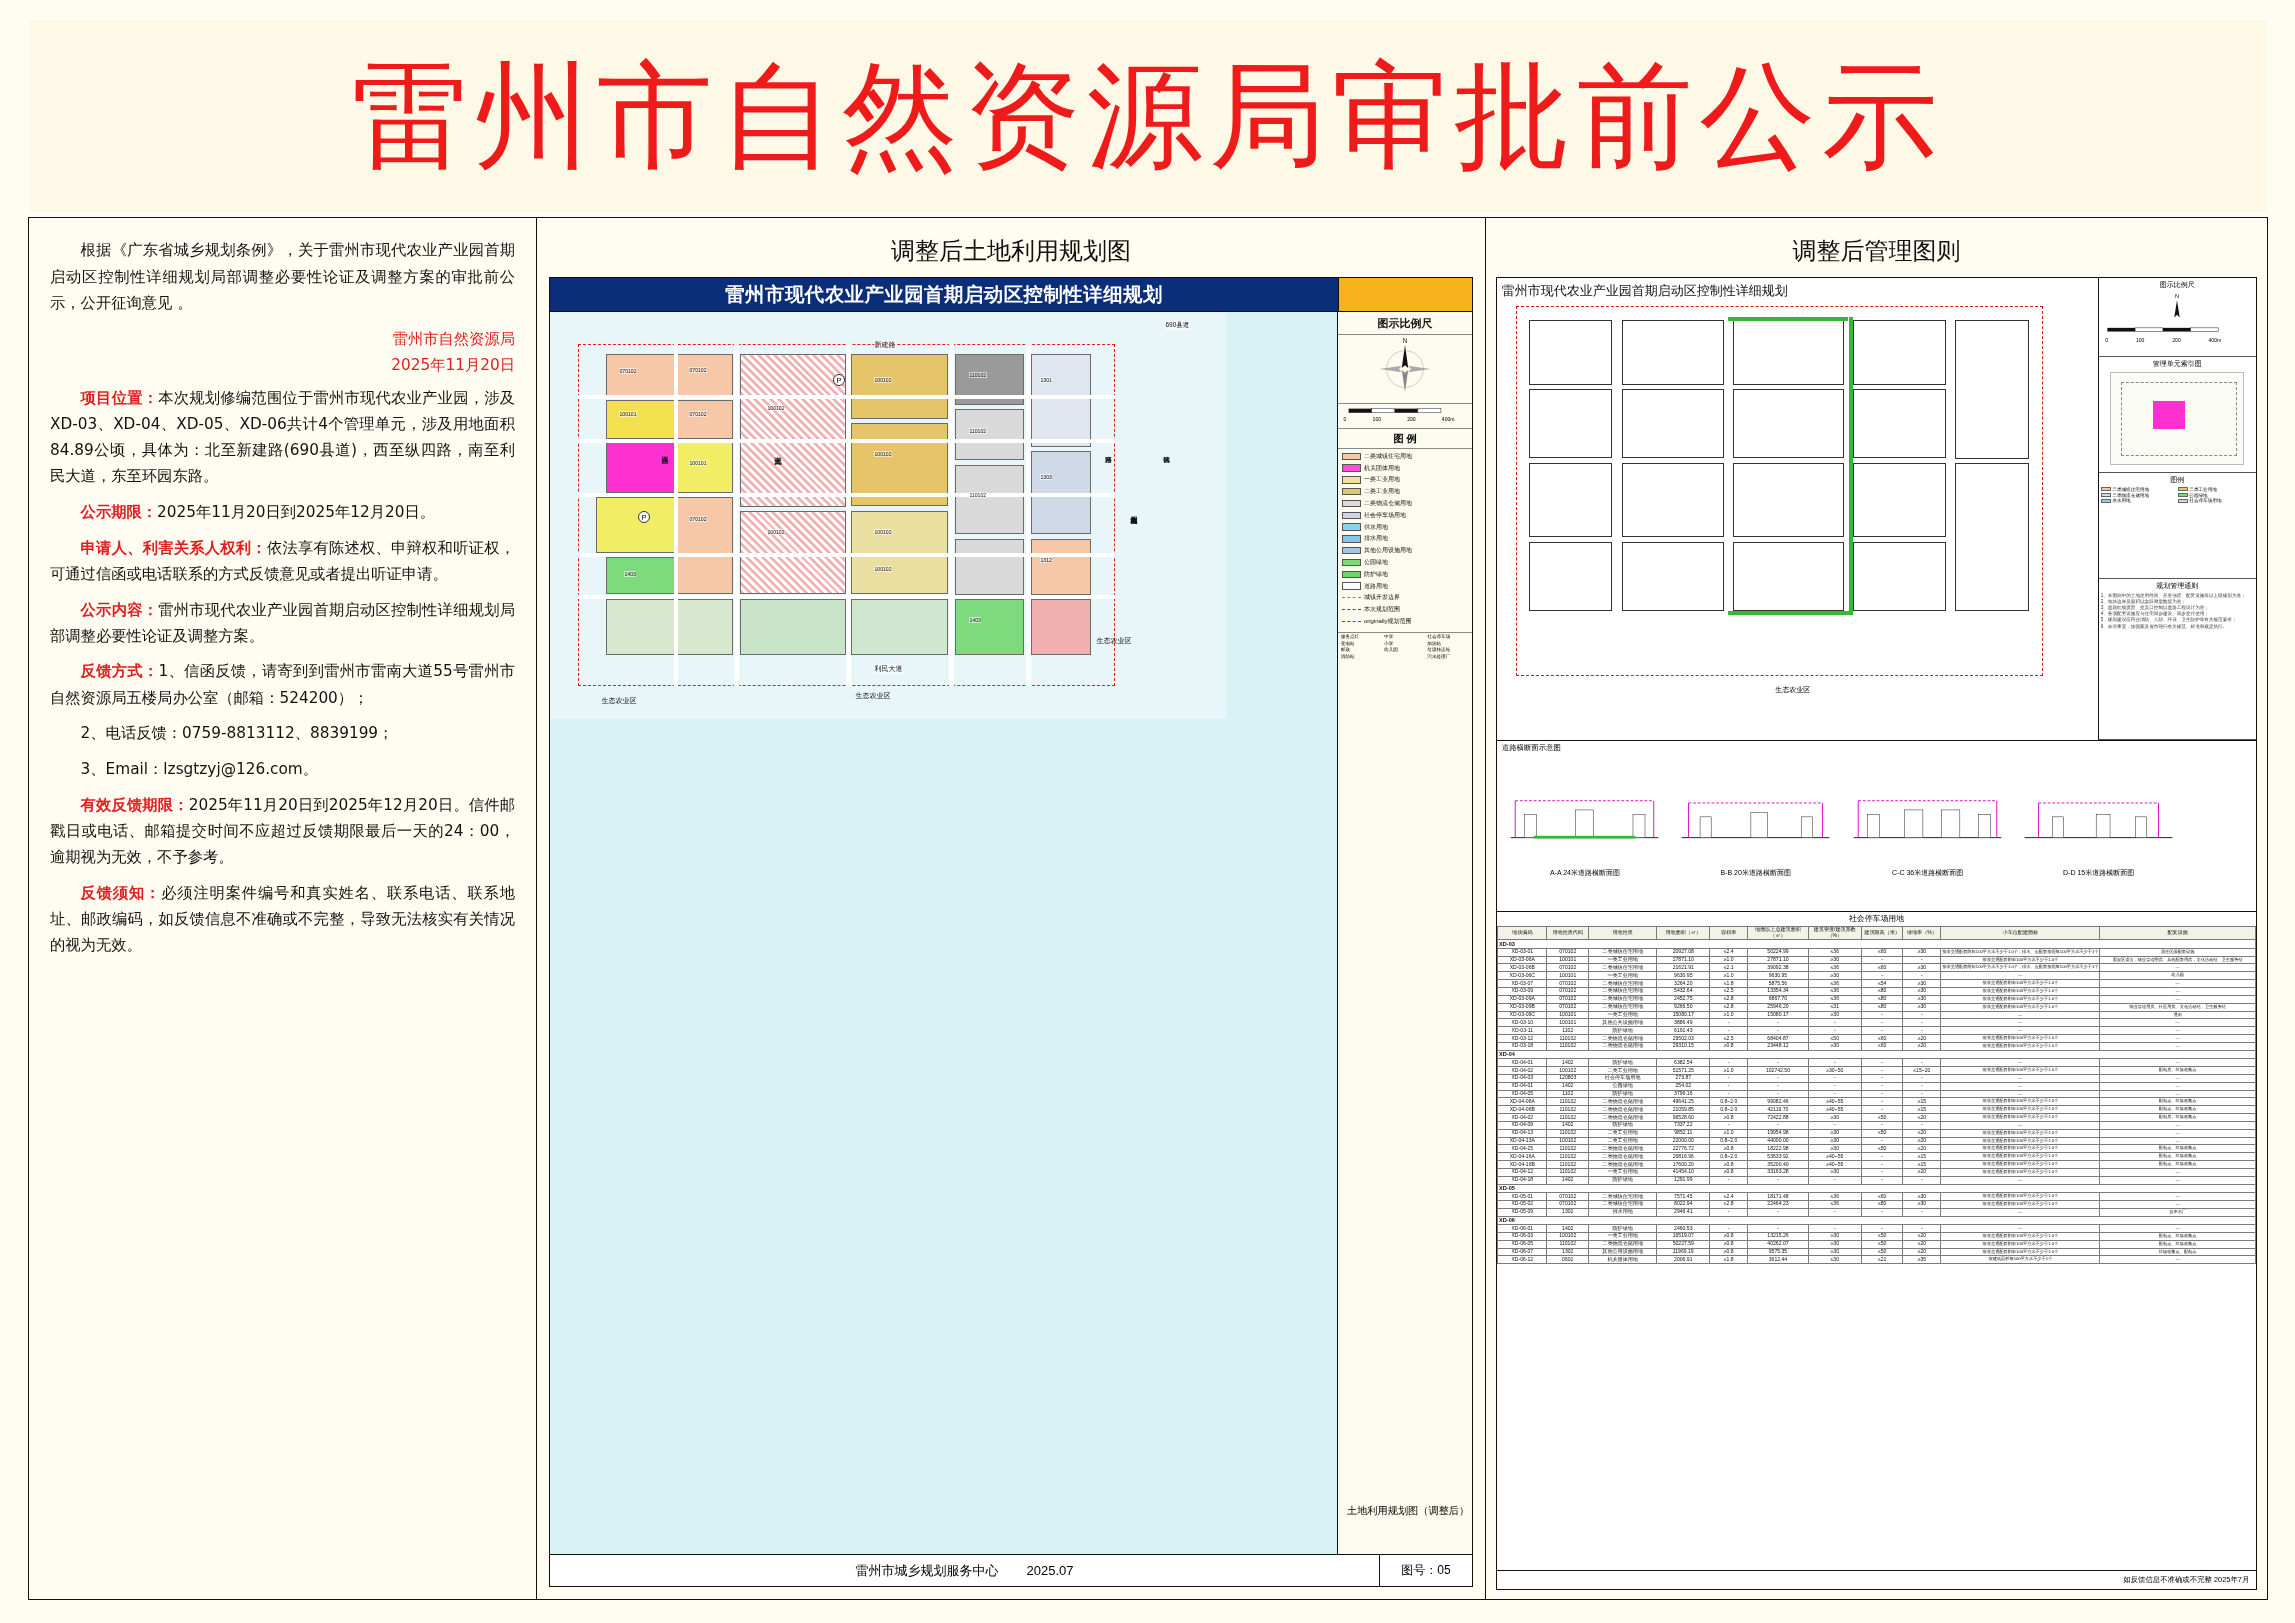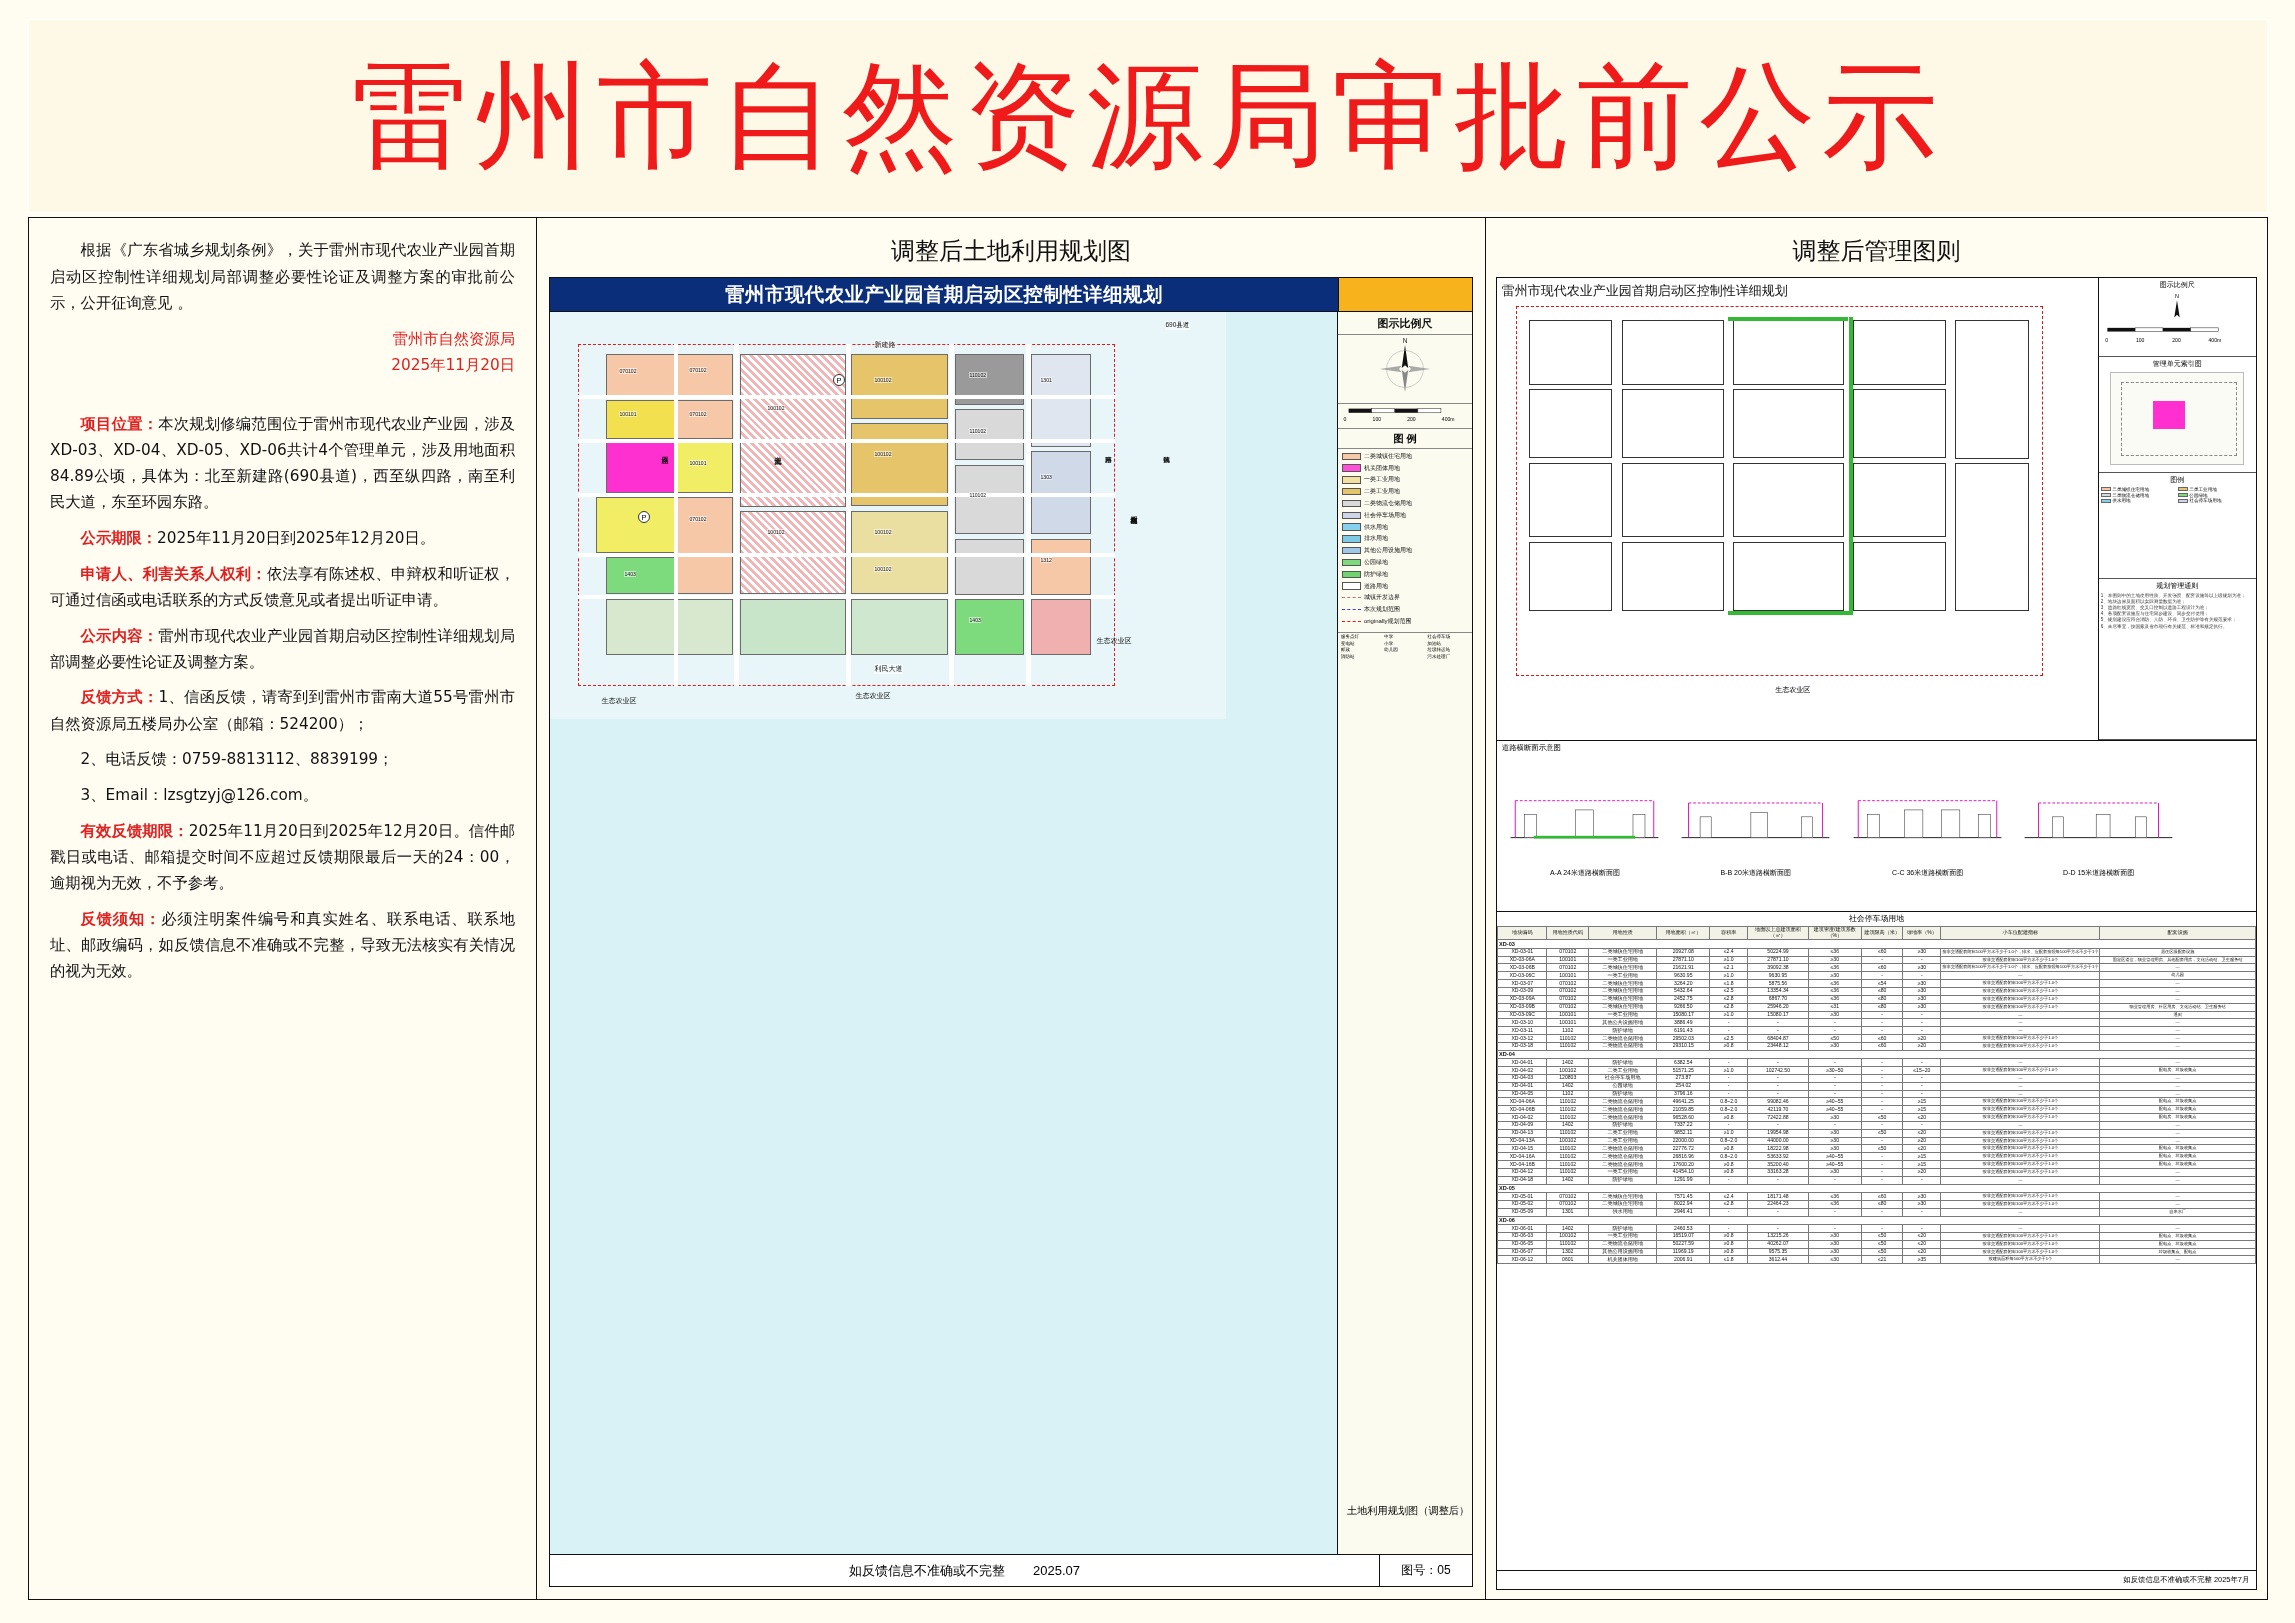--- a/index.html
+++ b/index.html
@@ -57,21 +57,21 @@
   .col-head {
     text-align:center; font-size: 24px; color:#111; padding: 16.7px 0 10.2px 0;
     font-family:"DejaVu Sans", sans-serif;
   }
   
   .ltext { font-family:"DejaVu Sans", sans-serif; font-size: 15.3px; line-height: 1.72; color:#111; }
   .ltext p { margin: 0 0 9.3px 0; text-align: justify; }
   .indent { text-indent: 2em; }
   .red { color: #e02020; }
   .bold { font-weight: bold; }
-  .sig { color:#e02020; text-align:right; line-height:1.7; margin-bottom: 33px; font-size:15.3px;}
+  .sig { color:#e02020; text-align:right; line-height:1.7; margin-bottom: 7px; font-size:15.3px;}
   
   .map-wrap {
     margin: 0 12px 12px 12px; flex:1; position:relative;
     border: 1.4px solid #111; background:#fff; display:flex; flex-direction:column;
   }
   .map-title-row { display:flex; height: 34px; }
   .map-title {
     flex:1; background:#0b2e7a; color:#fff; font-size:19.4px; font-weight:bold;
     display:flex; align-items:center; justify-content:center;
     font-family:"DejaVu Sans", sans-serif; letter-spacing:0.5px;
@@ -347,21 +347,21 @@
               <div class="tiny">垃圾转运站</div>
               <div class="tiny">消防站</div>
               <div class="tiny"></div>
               <div class="tiny">污水处理厂</div>
             </div>
             <div class="map-sub-label">土地利用规划图（调整后）</div>
           </div>
         </div>
         <div class="map-foot">
           <div class="map-foot-l">
-            <span>如反馈信息不准确或不完整</span>
+            <span>雷州市城乡规划服务中心</span>
             <span>2025.07</span>
           </div>
           <div class="map-foot-r">图号：05</div>
         </div>
       </div>
     </div>
 
     <div class="col-right">
       <div class="col-head">调整后管理图则</div>
       <div class="right-inner">

